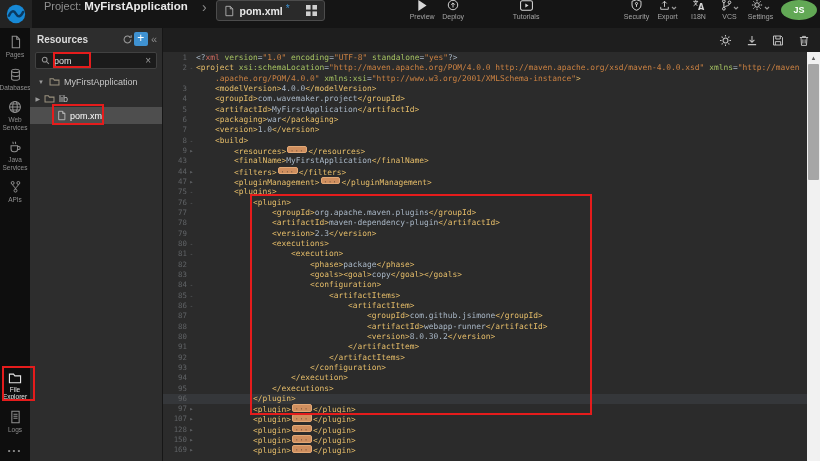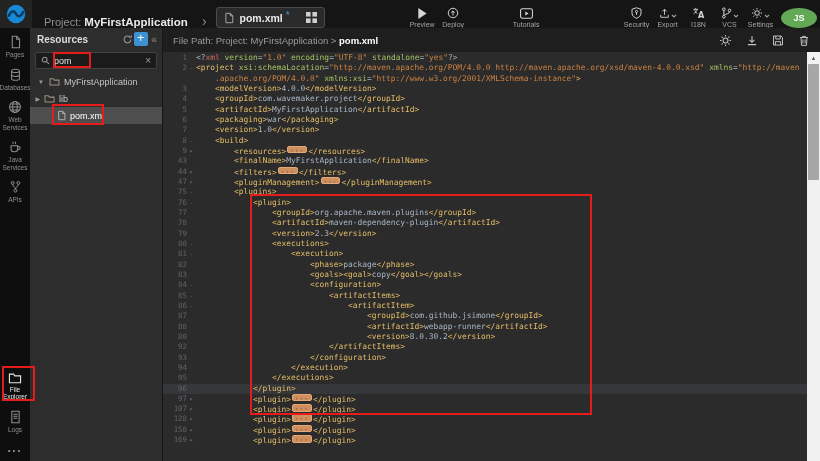--- a/index.html
+++ b/index.html
@@ -1,21 +1,21 @@
 <!DOCTYPE html>
 <html style="--accent-blue: #3f92d2; --avatar-green: #62a855; --annotation-red: #e51c1c; --tag: #e8bf6a; --attr: #a5c261; --string: #cc8242; --text: #a9b7c6; --decl: #d16a5f; --line-number: #606366; --collapsed-bg: #cf8e5e;"><head>
 <meta charset="utf-8">
 <style>
   * { box-sizing: border-box; margin: 0; padding: 0; }
   html,body { width:820px; height:461px; overflow:hidden; }
   body { background:#2b2b2b; font-family:"Liberation Sans",sans-serif; position:relative; }
   svg { display:block; }
 
   
-  .topbar { height:28px; background:#151515; display:flex; align-items:flex-end; }
+  .topbar { height:28px; background:#151515; display:flex; align-items:flex-start; }
   .logo-cell { width:32px; height:28px; background:#232323; display:flex; align-items:center; justify-content:center; flex:none; }
   .project { margin-left:12px; font-size:11px; color:#8f8f8f; white-space:nowrap; }
   .project b { color:#e9e9e9; font-weight:600; font-size:11.5px; }
   .nav-chevron { color:#8a8a8a; margin:0 9px 0 14px; font-size:14px; line-height:14px; }
   .tab { display:flex; align-items:center; background:#2a2a2a; border:1px solid #4c4c4c; border-radius:3px; height:21px; padding:0 7px; gap:6px; cursor:pointer; }
   .tab-name { color:#e9e9e9; font-size:10.5px; font-weight:600; }
   .dirty { color:var(--accent-blue); font-size:10px; margin-left:-3px; position:relative; top:-2px; }
   .grid-btn { margin-left:10px; cursor:pointer; }
   .actions-left { margin-left:82px; display:flex; align-items:center; }
   .actions-right { margin-left:auto; display:flex; align-items:center; padding-right:3px; }
@@ -305,23 +305,20 @@
       <svg class="doc-ico" width="9" height="11" viewBox="0 0 16 18" stroke="currentColor" fill="none" stroke-width="1.6">
         <path d="M3 1.5h7l4 4v11H3z"></path>
           <path d="M10 1.5v4h4"></path>
       </svg>
       <span>pom.xml</span>
     </div>
   </div>
 
   <div class="editor">
     <div class="ed-header">
-      <span class="ed-path">
-        <span>File Path: Project: MyFirstApplication &gt; </span><b>pom.xml</b>
-      </span>
       <span class="ed-icons">
         <span>
           <svg width="13" height="13" viewBox="0 0 16 16" stroke="currentColor" fill="none" stroke-width="1.3">
             <circle cx="8" cy="8" r="3"></circle>
             <path d="M8 1.2v2M8 12.8v2M1.2 8h2M12.8 8h2M3.2 3.2l1.4 1.4M11.4 11.4l1.4 1.4M12.8 3.2l-1.4 1.4M4.6 11.4l-1.4 1.4"></path>
           </svg>
         </span>
         <span>
           <svg width="12" height="13" viewBox="0 0 16 16" stroke="currentColor" fill="none" stroke-width="1.4">
             <path d="M8 2v8M4.8 7.2L8 10.4l3.2-3.2M2.5 13.5h11"></path>
@@ -363,20 +360,21 @@
           <div class="code-line"><span class="ln">80</span><span class="fold">-</span><span class="code"><span class="tok-c">                </span><span class="tok-t">&lt;executions&gt;</span></span></div>
           <div class="code-line"><span class="ln">81</span><span class="fold">-</span><span class="code"><span class="tok-c">                    </span><span class="tok-t">&lt;execution&gt;</span></span></div>
           <div class="code-line"><span class="ln">82</span><span class="fold"></span><span class="code"><span class="tok-c">                        </span><span class="tok-t">&lt;phase&gt;</span><span class="tok-c">package</span><span class="tok-t">&lt;/phase&gt;</span></span></div>
           <div class="code-line"><span class="ln">83</span><span class="fold"></span><span class="code"><span class="tok-c">                        </span><span class="tok-t">&lt;goals&gt;&lt;goal&gt;</span><span class="tok-c">copy</span><span class="tok-t">&lt;/goal&gt;&lt;/goals&gt;</span></span></div>
           <div class="code-line"><span class="ln">84</span><span class="fold">-</span><span class="code"><span class="tok-c">                        </span><span class="tok-t">&lt;configuration&gt;</span></span></div>
           <div class="code-line"><span class="ln">85</span><span class="fold">-</span><span class="code"><span class="tok-c">                            </span><span class="tok-t">&lt;artifactItems&gt;</span></span></div>
           <div class="code-line"><span class="ln">86</span><span class="fold">-</span><span class="code"><span class="tok-c">                                </span><span class="tok-t">&lt;artifactItem&gt;</span></span></div>
           <div class="code-line"><span class="ln">87</span><span class="fold"></span><span class="code"><span class="tok-c">                                    </span><span class="tok-t">&lt;groupId&gt;</span><span class="tok-c">com.github.jsimone</span><span class="tok-t">&lt;/groupId&gt;</span></span></div>
           <div class="code-line"><span class="ln">88</span><span class="fold"></span><span class="code"><span class="tok-c">                                    </span><span class="tok-t">&lt;artifactId&gt;</span><span class="tok-c">webapp-runner</span><span class="tok-t">&lt;/artifactId&gt;</span></span></div>
           <div class="code-line"><span class="ln">80</span><span class="fold"></span><span class="code"><span class="tok-c">                                    </span><span class="tok-t">&lt;version&gt;</span><span class="tok-c">8.0.30.2</span><span class="tok-t">&lt;/version&gt;</span></span></div>
+          <div class="code-line"><span class="ln">91</span><span class="fold"></span><span class="code"><span class="tok-c">                                </span><span class="tok-t">&lt;/artifactItem&gt;</span></span></div>
           <div class="code-line"><span class="ln">92</span><span class="fold"></span><span class="code"><span class="tok-c">                            </span><span class="tok-t">&lt;/artifactItems&gt;</span></span></div>
           <div class="code-line"><span class="ln">93</span><span class="fold"></span><span class="code"><span class="tok-c">                        </span><span class="tok-t">&lt;/configuration&gt;</span></span></div>
           <div class="code-line"><span class="ln">94</span><span class="fold"></span><span class="code"><span class="tok-c">                    </span><span class="tok-t">&lt;/execution&gt;</span></span></div>
           <div class="code-line"><span class="ln">95</span><span class="fold"></span><span class="code"><span class="tok-c">                </span><span class="tok-t">&lt;/executions&gt;</span></span></div>
           <div class="code-line hl"><span class="ln">96</span><span class="fold"></span><span class="code"><span class="tok-c">            </span><span class="tok-t">&lt;/plugin&gt;</span></span></div>
           <div class="code-line"><span class="ln">97</span><span class="fold">▸</span><span class="code"><span class="tok-c">            </span><span class="tok-t">&lt;plugin&gt;</span><span class="tok-b">···</span><span class="tok-t">&lt;/plugin&gt;</span></span></div>
           <div class="code-line"><span class="ln">107</span><span class="fold">▸</span><span class="code"><span class="tok-c">            </span><span class="tok-t">&lt;plugin&gt;</span><span class="tok-b">···</span><span class="tok-t">&lt;/plugin&gt;</span></span></div>
           <div class="code-line"><span class="ln">128</span><span class="fold">▸</span><span class="code"><span class="tok-c">            </span><span class="tok-t">&lt;plugin&gt;</span><span class="tok-b">···</span><span class="tok-t">&lt;/plugin&gt;</span></span></div>
           <div class="code-line"><span class="ln">150</span><span class="fold">▸</span><span class="code"><span class="tok-c">            </span><span class="tok-t">&lt;plugin&gt;</span><span class="tok-b">···</span><span class="tok-t">&lt;/plugin&gt;</span></span></div>
           <div class="code-line"><span class="ln">169</span><span class="fold">▸</span><span class="code"><span class="tok-c">            </span><span class="tok-t">&lt;plugin&gt;</span><span class="tok-b">···</span><span class="tok-t">&lt;/plugin&gt;</span></span></div>

